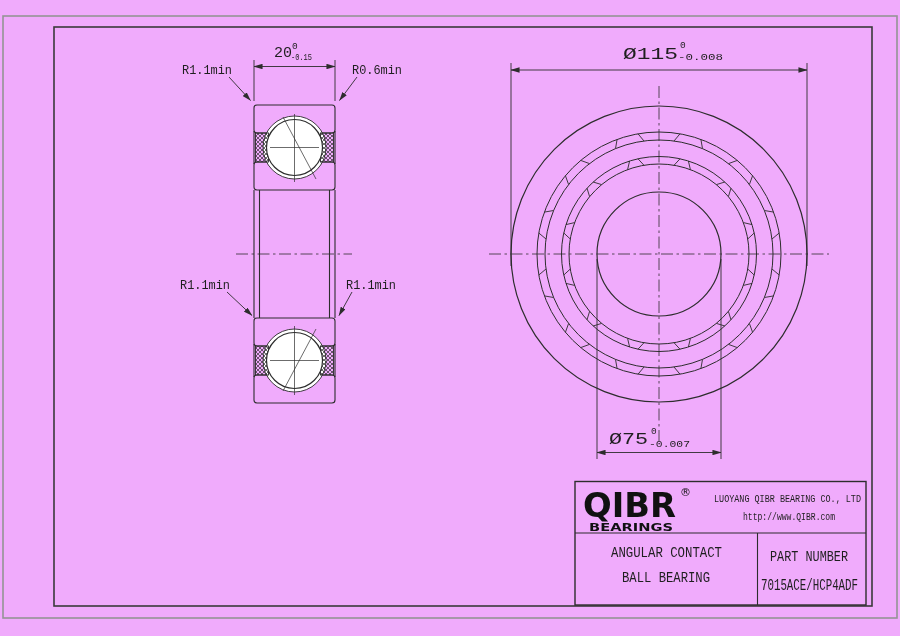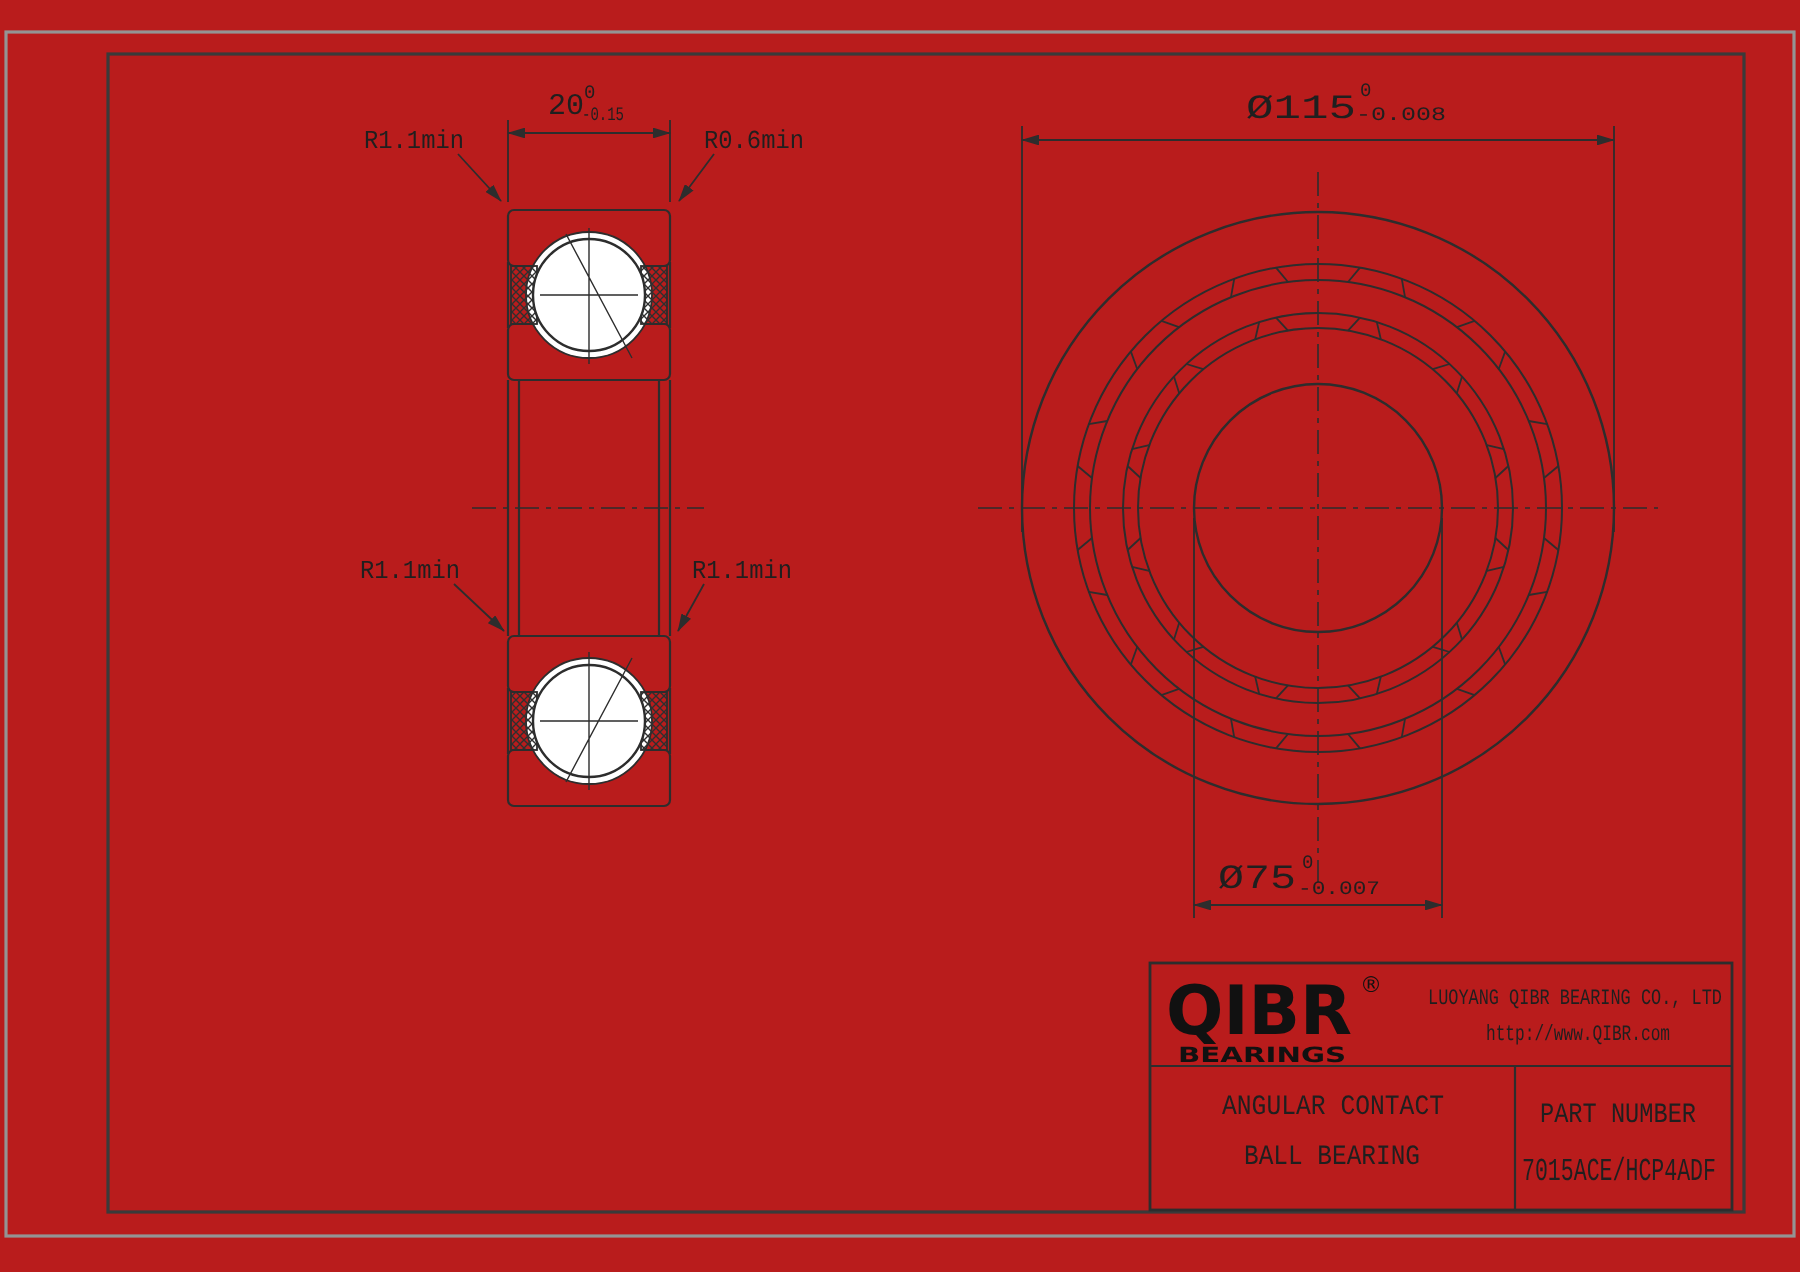--- a/index.html
+++ b/index.html
@@ -1,16 +1,16 @@
 <!DOCTYPE html>
 <html><head>
 <meta charset="utf-8">
 <style>
   html,body{margin:0;padding:0;background:#fff;}
-  .page{position:relative;width:900px;height:636px;background:#b91c1c;overflow:hidden;
+  .page{position:relative;width:900px;height:636px;background:#f0abfc;overflow:hidden;
         font-family:"Liberation Mono", monospace;}
   svg{position:absolute;left:0;top:0;}
   svg text{font-family:"Liberation Mono", monospace;fill:#1f1f1f;}
   .t13{font-size:13px;}
   .t15{font-size:15px;}
   .t17{font-size:17px;}
   .t9{font-size:9.5px;}
   .t11{font-size:11px;}
   .t14{font-size:14px;}
   .t16{font-size:16px;}

